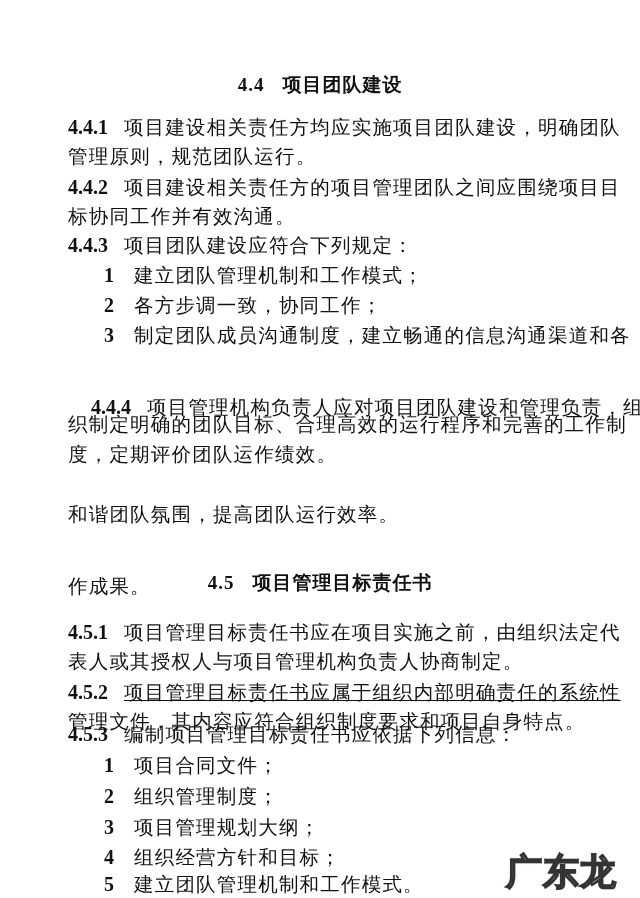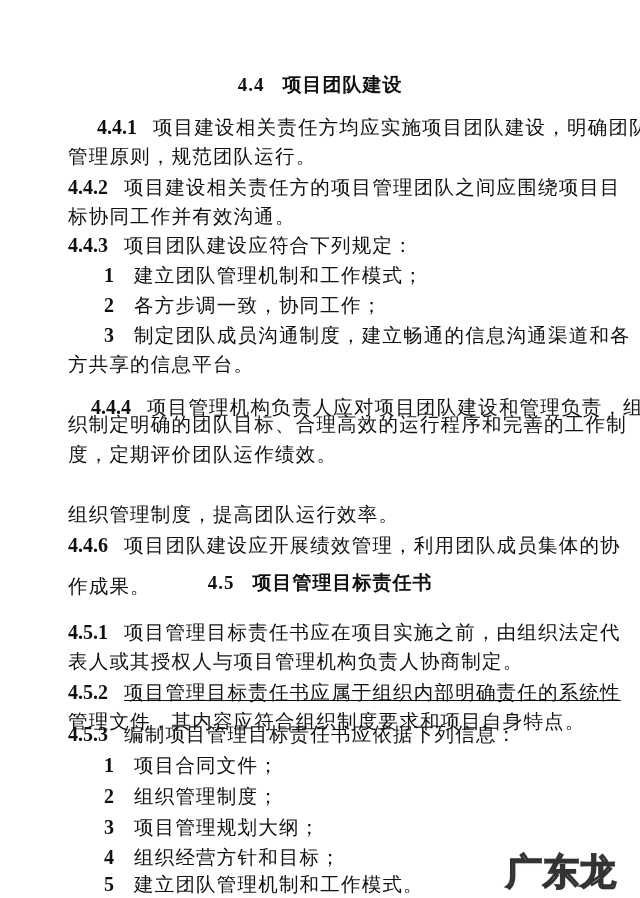--- a/index.html
+++ b/index.html
@@ -33,21 +33,21 @@
   </style>
 </head>
 <body>
 
 <div class="page">
 
   <div class="heading" style="top:72px;">
     <span class="num">4.4</span><span>项目团队建设</span>
   </div>
 
-  <div class="line" style="top:115px;margin-left:29px;">
+  <div class="line" style="top:115px;">
     <span class="num-b">4.4.1</span><span>项目建设相关责任方均应实施项目团队建设，明确团队</span>
   </div>
   <div class="line" style="top:145px;">管理原则，规范团队运行。</div>
 
   <div class="line" style="top:175px;">
     <span class="num-b">4.4.2</span><span>项目建设相关责任方的项目管理团队之间应围绕项目目</span>
   </div>
   <div class="line" style="top:205px;">标协同工作并有效沟通。</div>
 
   <div class="line" style="top:233px;">
@@ -55,33 +55,29 @@
   </div>
   <div class="line indent" style="top:263px;">
     <span class="item-num">1</span><span>建立团队管理机制和工作模式；</span>
   </div>
   <div class="line indent" style="top:293px;">
     <span class="item-num">2</span><span>各方步调一致，协同工作；</span>
   </div>
   <div class="line indent" style="top:323px;">
     <span class="item-num">3</span><span>制定团队成员沟通制度，建立畅通的信息沟通渠道和各</span>
   </div>
-  <div class="line" style="top:353px;">方共享的信息平台。</div>
 
   <div class="line" style="top:395px;margin-left:23px;">
     <span class="num-b">4.4.4</span><span>项目管理机构负责人应对项目团队建设和管理负责，组</span>
   </div>
   <div class="line" style="top:413px;">织制定明确的团队目标、合理高效的运行程序和完善的工作制</div>
   <div class="line" style="top:443px;">度，定期评价团队运作绩效。</div>
 
-  <div class="line" style="top:503px;">组织管理制度，提高团队运行效率。</div>
+  <div class="line" style="top:503px;">和谐团队氛围，提高团队运行效率。</div>
 
-  <div class="line" style="top:533px;">
-    <span class="num-b">4.4.6</span><span>项目团队建设应开展绩效管理，利用团队成员集体的协</span>
-  </div>
   <div class="line" style="top:563px;margin-top:12px;">作成果。</div>
 
   <div class="heading" style="top:570px;">
     <span class="num">4.5</span><span>项目管理目标责任书</span>
   </div>
 
   <div class="line" style="top:620px;">
     <span class="num-b">4.5.1</span><span>项目管理目标责任书应在项目实施之前，由组织法定代</span>
   </div>
   <div class="line" style="top:650px;">表人或其授权人与项目管理机构负责人协商制定。</div>

